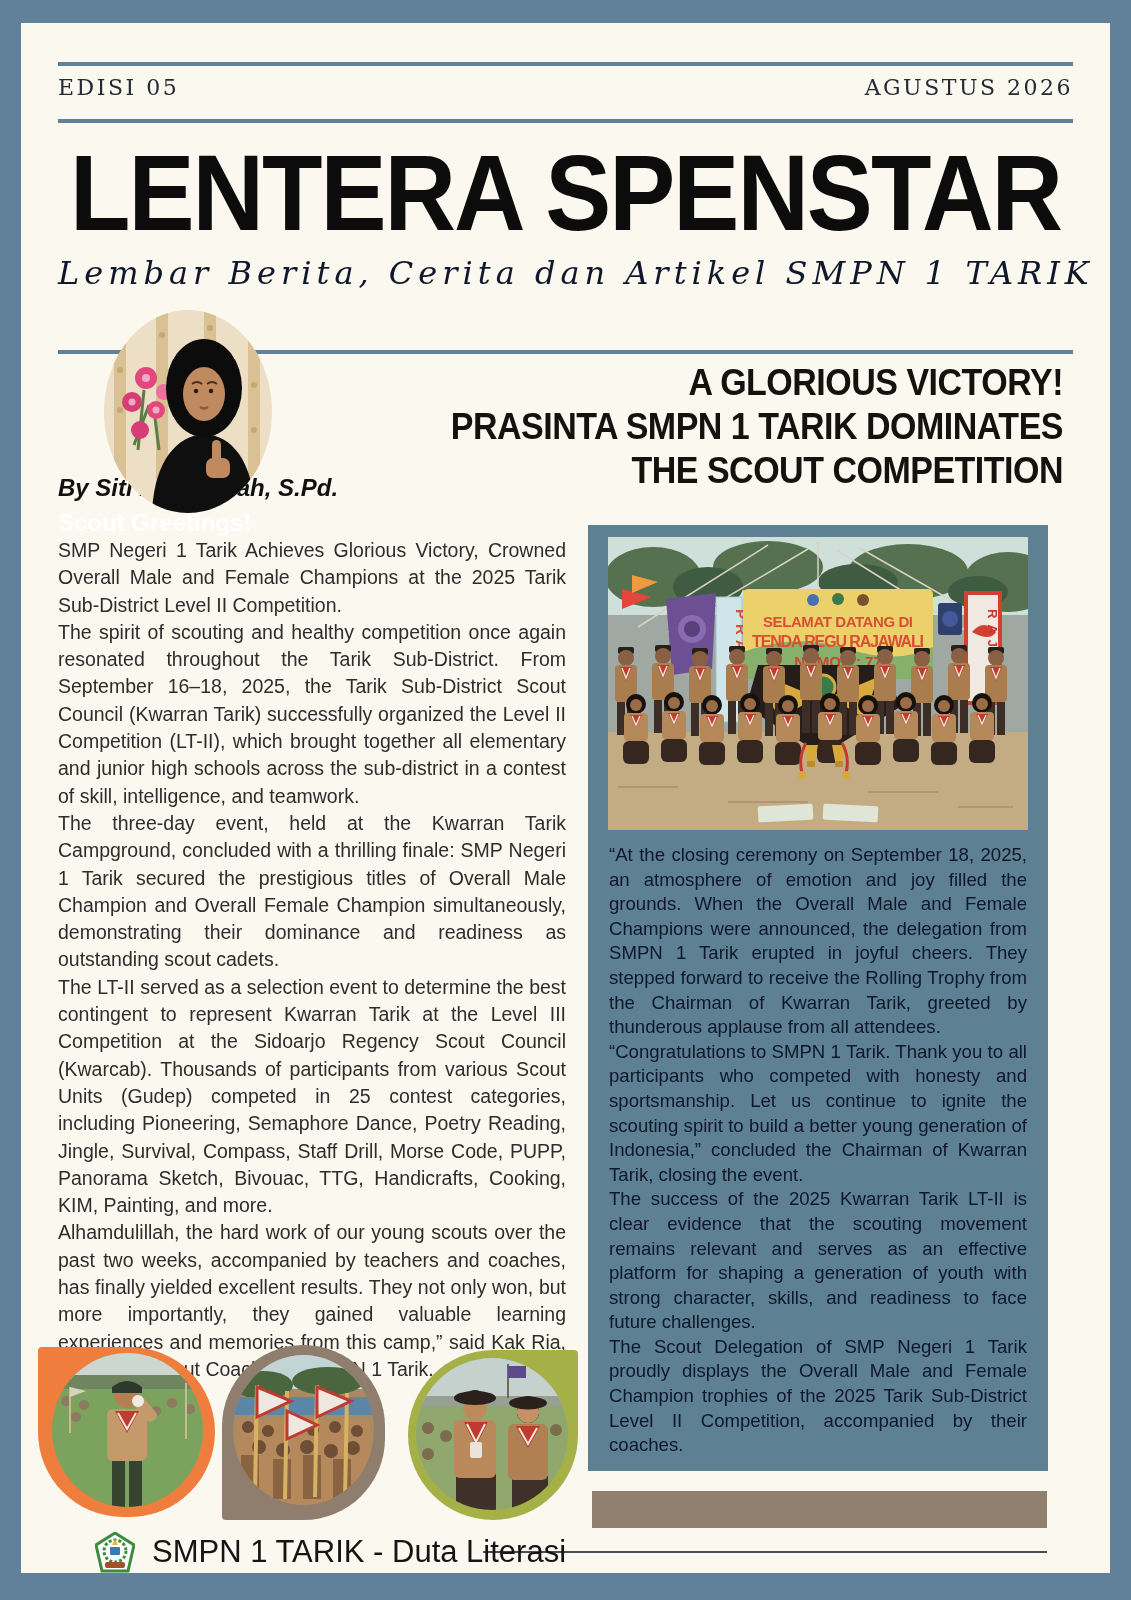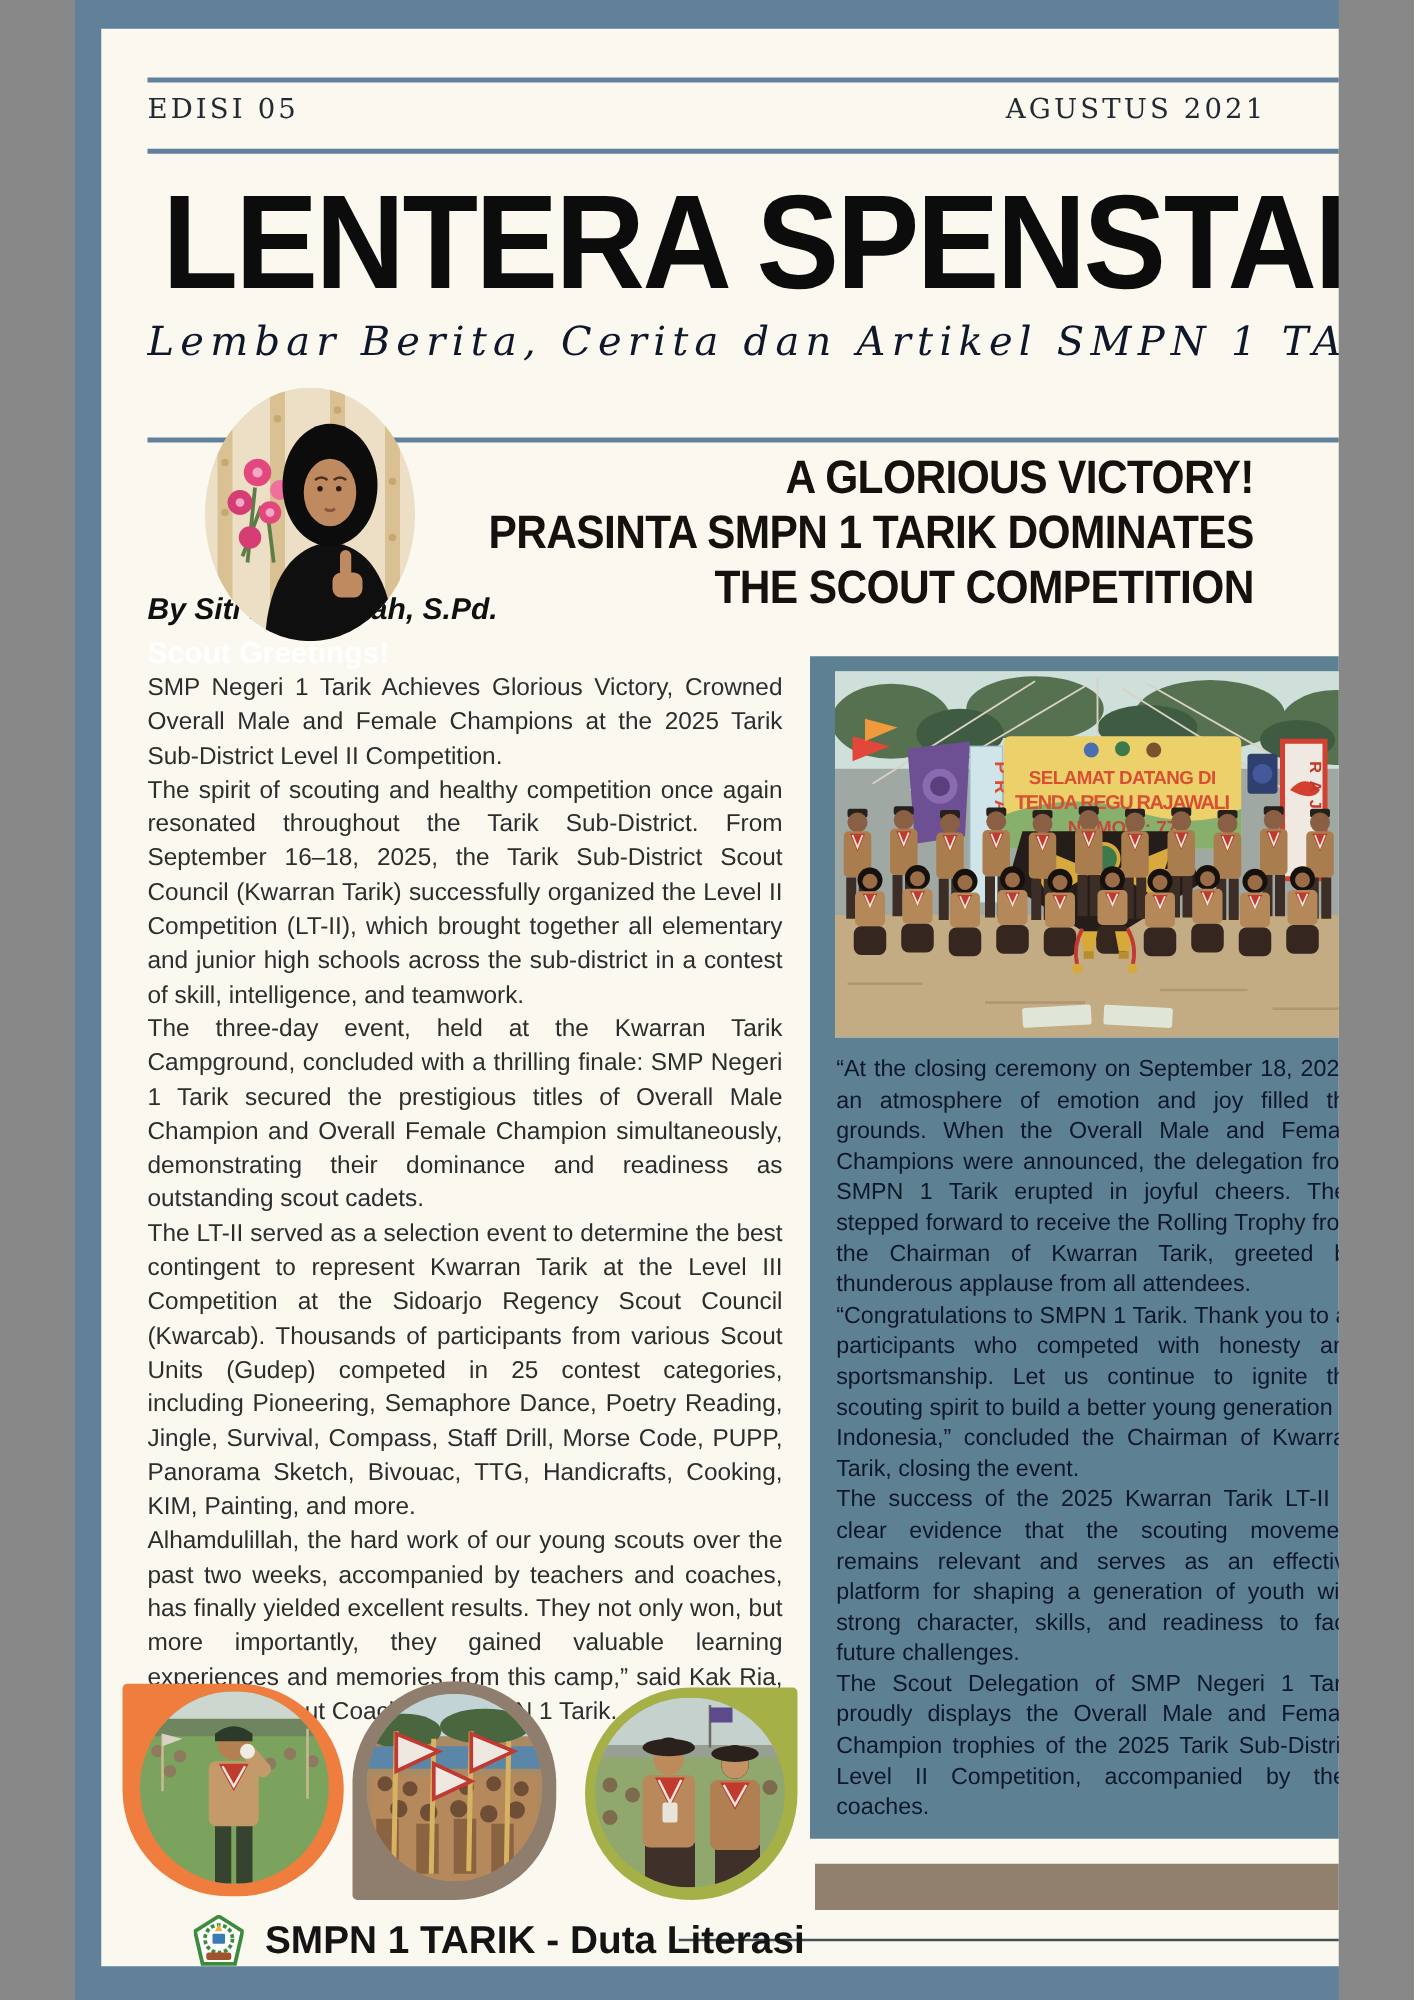--- a/index.html
+++ b/index.html
@@ -1,16 +1,16 @@
 <!DOCTYPE html>
 <html><head>
 <meta charset="utf-8">
 <style>
   html,body{margin:0;padding:0;background:#888;}
-  .stage{position:relative;width:1011px;height:1600px;margin:0 auto;background:#61819b;overflow:hidden;
+  .stage{position:relative;width:1131px;height:1600px;margin:0 auto;background:#61819b;overflow:hidden;
          font-family:"Liberation Sans",sans-serif;}
   .paper{position:absolute;left:21px;top:23px;width:1089px;height:1550px;background:#faf8ef;}
   .rule{position:absolute;background:#61819b;height:4px;width:1015px;left:58px;}
   .edition{position:absolute;top:75px;font-family:"DejaVu Serif",serif;font-size:22px;letter-spacing:2.5px;color:#242a33;}
   .title{position:absolute;left:58px;top:132px;width:1015px;text-align:center;font-weight:700;font-size:99px;
          letter-spacing:-2px;color:#0c0c0c;white-space:nowrap;transform:scaleY(1.08);transform-origin:center top;}
   .subtitle{position:absolute;left:58px;top:254px;width:1015px;text-align:center;font-style:italic;
             font-family:"DejaVu Serif",serif;font-size:32px;letter-spacing:5px;color:#0f172a;white-space:nowrap;}
   .author-photo{position:absolute;left:104px;top:310px;width:168px;height:203px;border-radius:50%;overflow:hidden;z-index:3;}
   .headline{position:absolute;right:68px;top:360px;width:740px;text-align:right;font-weight:700;font-size:34px;
@@ -29,32 +29,32 @@
   .footer-rule{position:absolute;left:483px;top:1551px;width:564px;height:2px;background:#42505a;}
   .blob{position:absolute;}
   .blob-orange{left:38px;top:1347px;width:177px;height:170px;background:#ee7d3e;border-radius:4px 86px 86px 86px;}
   .blob-taupe{left:222px;top:1345px;width:163px;height:175px;background:#8f7d6d;border-radius:82px 82px 82px 4px;}
   .blob-olive{left:408px;top:1350px;width:170px;height:170px;background:#a5b047;border-radius:85px 4px 85px 85px;}
   .round-photo{position:absolute;border-radius:50%;overflow:hidden;}
   .p1{left:14px;top:6px;width:151px;height:154px;}
   .p2{left:11px;top:10px;width:141px;height:150px;}
   .p3{left:8px;top:8px;width:152px;height:152px;}
   .footer-logo{position:absolute;left:95px;top:1532px;width:40px;height:42px;}
-  .footer-text{position:absolute;left:152px;top:1534px;font-size:31px;font-weight:700;color:#141414;}
+  .footer-text{position:absolute;left:152px;top:1534px;font-size:31px;font-weight:400;color:#141414;}
   svg{display:block;}
 </style>
 </head>
 <body>
 
 <div class="stage">
   <div class="paper"></div>
 
   <div class="rule" style="top:62px;"></div>
   <div class="edition" style="left:58px;">EDISI 05</div>
-  <div class="edition" style="right:58px;">AGUSTUS 2021</div>
+  <div class="edition" style="right:58px;">AGUSTUS 2026</div>
   <div class="rule" style="top:119px;"></div>
 
   <div class="title">LENTERA SPENSTAR</div>
   <div class="subtitle">Lembar Berita, Cerita dan Artikel SMPN 1 TARIK</div>
 
   <div class="rule" style="top:350px;"></div>
 
   <div class="author-photo">
     <svg viewBox="0 0 168 203" width="168" height="203">
       <rect x="0" y="0" width="168" height="203" fill="#ecdfc6"></rect>

